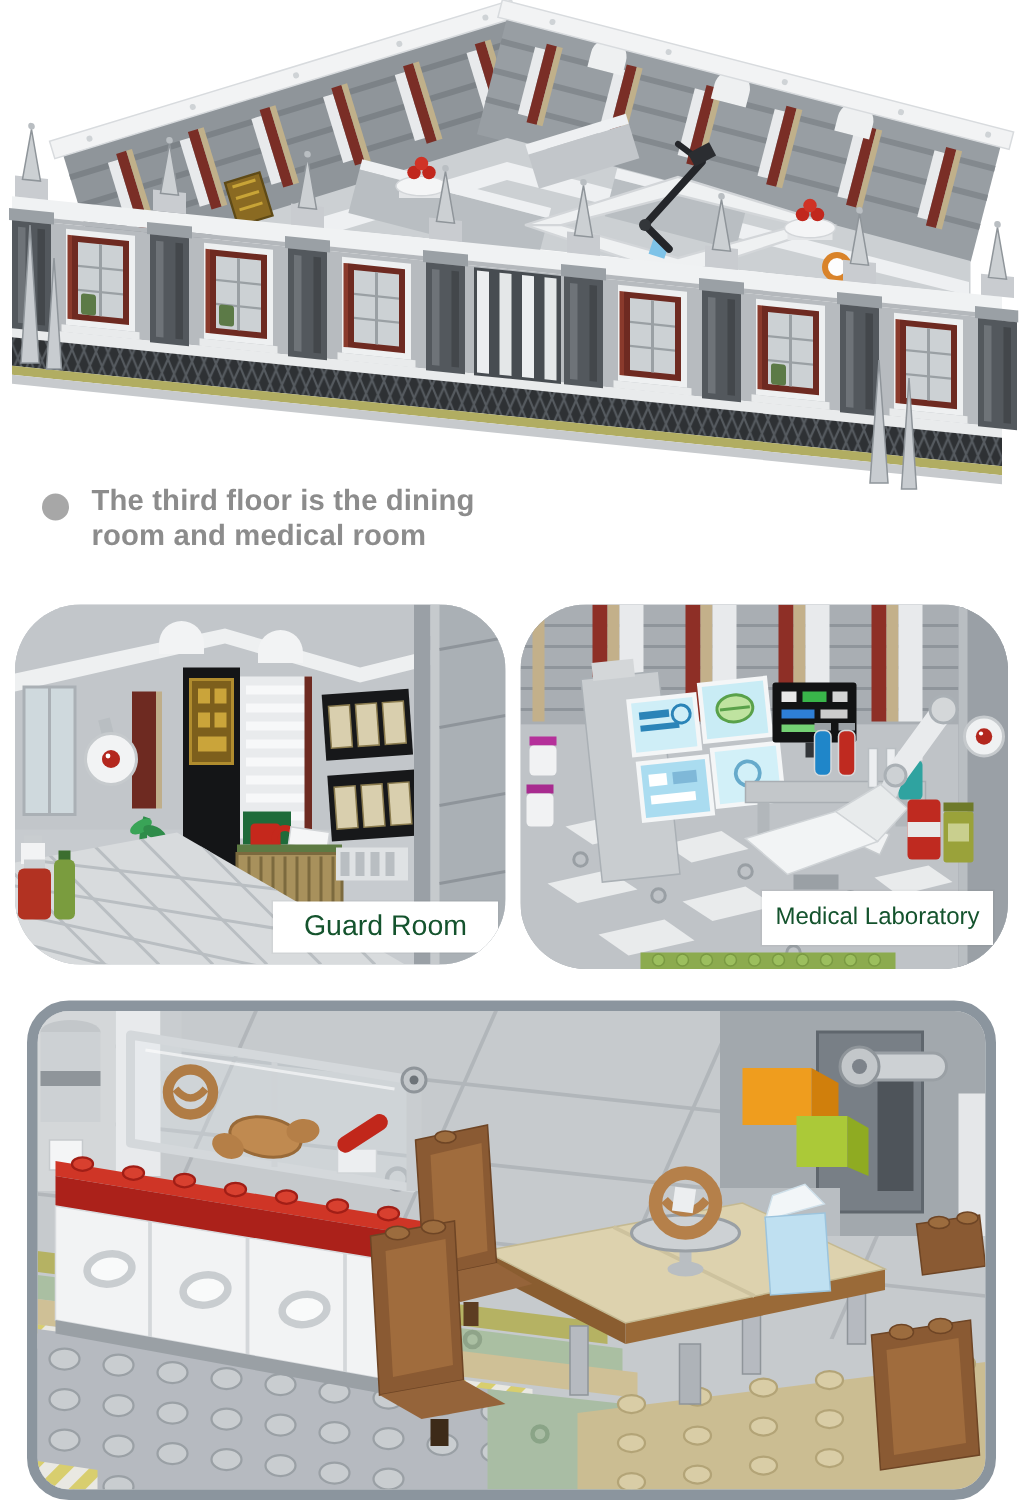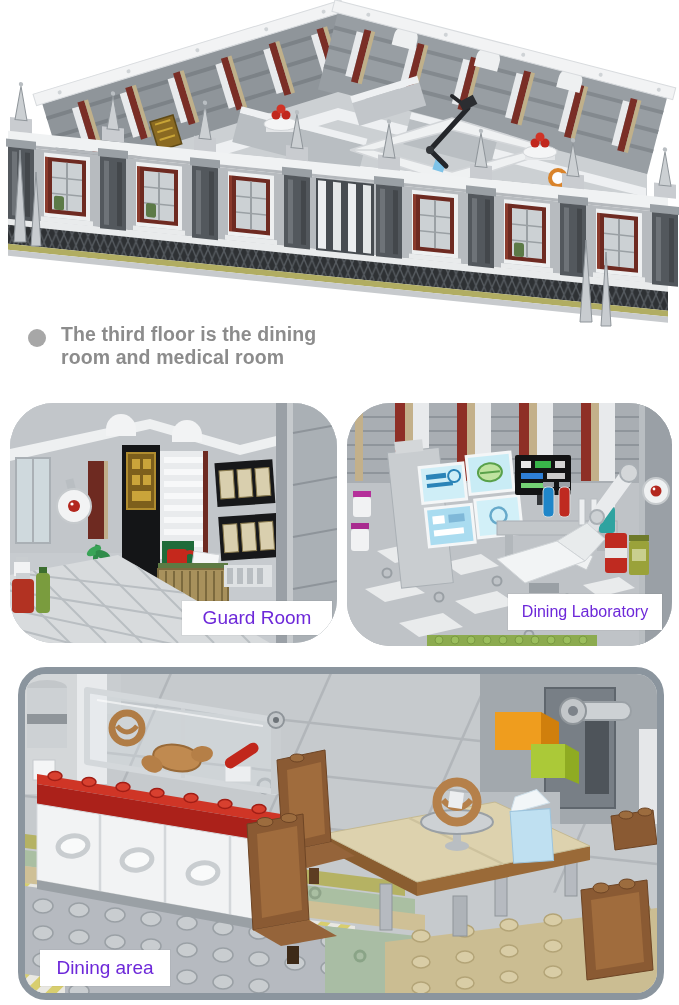--- a/index.html
+++ b/index.html
@@ -9,21 +9,21 @@
   .caption{position:absolute;left:28px;top:323px;width:320px;display:flex;align-items:flex-start;}
   .caption .bullet{width:18px;height:18px;border-radius:50%;background:#a7a7a7;margin-top:6px;flex:0 0 auto;}
   .caption .text{margin:0 0 0 15px;font-size:19.5px;line-height:23px;font-weight:bold;
                  color:#8c8c8c;letter-spacing:0.1px;}
   .panel{position:absolute;border-radius:44px;overflow:hidden;background:#c7cbcf;}
   .panel.guard{left:10px;top:403px;width:327px;height:240px;}
   .panel.medical{left:347px;top:403px;width:325px;height:243px;}
   .panel-dining{position:absolute;left:18px;top:667px;width:646px;height:333px;box-sizing:border-box;
                 border:7px solid #8b959e;border-radius:28px;overflow:hidden;background:#c6cacd;}
   .panel svg,.panel-dining svg,.hero svg{display:block;}
-  .photo-label{position:absolute;background:#ffffff;color:#6d28d9;display:flex;align-items:center;
+  .photo-label{position:absolute;background:#ffffff;color:#14532d;display:flex;align-items:center;
                justify-content:center;font-weight:normal;box-shadow:0 0 0 1px rgba(0,0,0,0.03);}
   .label-guard{left:172px;top:198px;width:150px;height:34px;font-size:19px;}
   .label-medical{left:161px;top:191px;width:154px;height:36px;font-size:16px;}
   .label-dining{left:15px;top:276px;width:130px;height:36px;font-size:19px;}
 </style>
 </head>
 <body>
 
 <div class="page">
 
@@ -466,21 +466,21 @@
         <circle cx="124" cy="237" r="4" fill="#9cbf5e" stroke="#7a9a42"></circle>
           <circle cx="140" cy="237" r="4" fill="#9cbf5e" stroke="#7a9a42"></circle>
         <circle cx="156" cy="237" r="4" fill="#9cbf5e" stroke="#7a9a42"></circle>
           <circle cx="172" cy="237" r="4" fill="#9cbf5e" stroke="#7a9a42"></circle>
         <circle cx="188" cy="237" r="4" fill="#9cbf5e" stroke="#7a9a42"></circle>
           <circle cx="204" cy="237" r="4" fill="#9cbf5e" stroke="#7a9a42"></circle>
         <circle cx="220" cy="237" r="4" fill="#9cbf5e" stroke="#7a9a42"></circle>
           <circle cx="236" cy="237" r="4" fill="#9cbf5e" stroke="#7a9a42"></circle>
       </g>
     </svg>
-    <div class="photo-label label-medical">Dining Laboratory</div>
+    <div class="photo-label label-medical">Medical Laboratory</div>
   </div>
 
   <div class="panel-dining">
     <svg width="632" height="319" viewBox="0 0 632 319" xmlns="http://www.w3.org/2000/svg">
       <defs>
         <clipPath id="d-floor">
             <polygon points="0,0 632,0 632,230 0,160"></polygon>
           </clipPath>
         <pattern id="d-stripe" width="16" height="16" patternUnits="userSpaceOnUse" patternTransform="rotate(45)">
           <rect width="16" height="16" fill="#e9e8e2"></rect>
@@ -683,16 +683,15 @@
         <polygon points="556,216 622,206 628,296 562,306" fill="#8a5a33" stroke="#6e4525"></polygon>
         <polygon points="566,226 614,218 619,288 571,296" fill="#a06c3d"></polygon>
         <ellipse cx="576" cy="214" rx="8" ry="5" fill="#9c6c3e" stroke="#6e4525"></ellipse>
         <ellipse cx="602" cy="210" rx="8" ry="5" fill="#9c6c3e" stroke="#6e4525"></ellipse>
 
         <polygon points="586,142 628,136 632,170 590,176" fill="#8a5a33" stroke="#6e4525"></polygon>
         <ellipse cx="601" cy="141" rx="7" ry="4" fill="#9c6c3e" stroke="#6e4525"></ellipse>
         <ellipse cx="620" cy="138" rx="7" ry="4" fill="#9c6c3e" stroke="#6e4525"></ellipse>
       </g>
     </svg>
-    <div class="photo-label label-dining">Dining area</div>
   </div>
 
 </div>
 
 </body></html>

